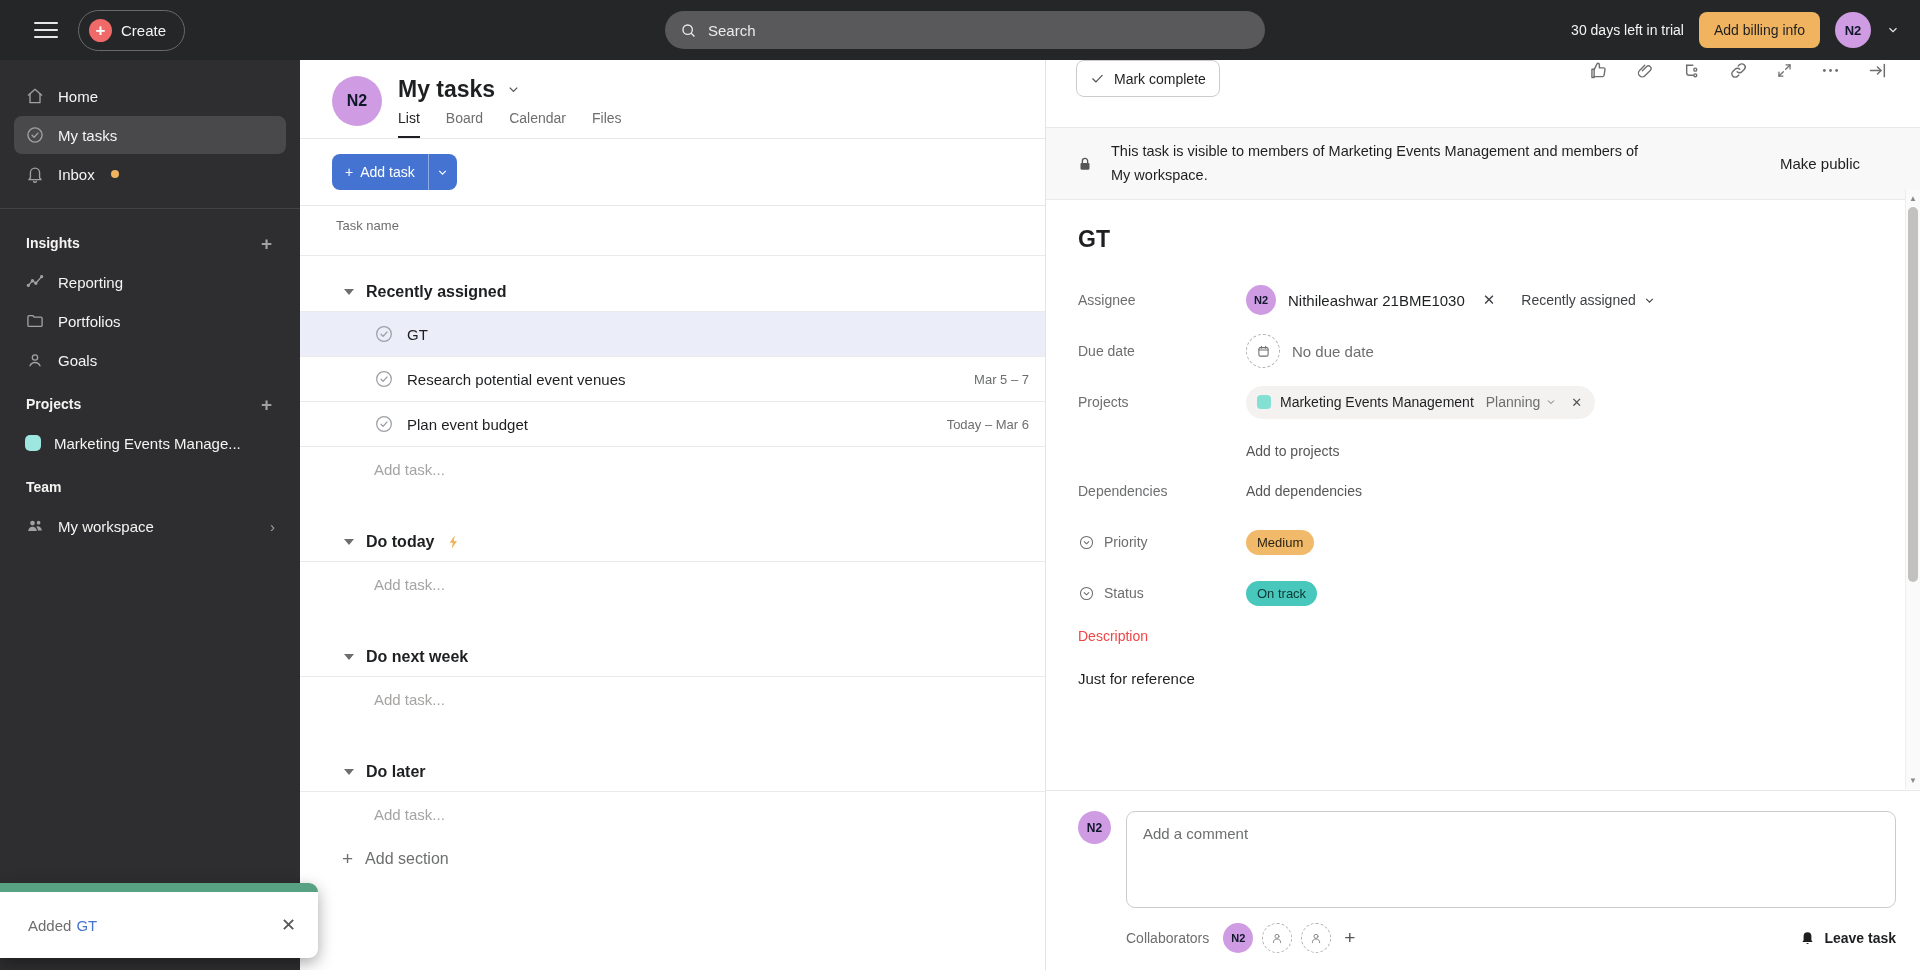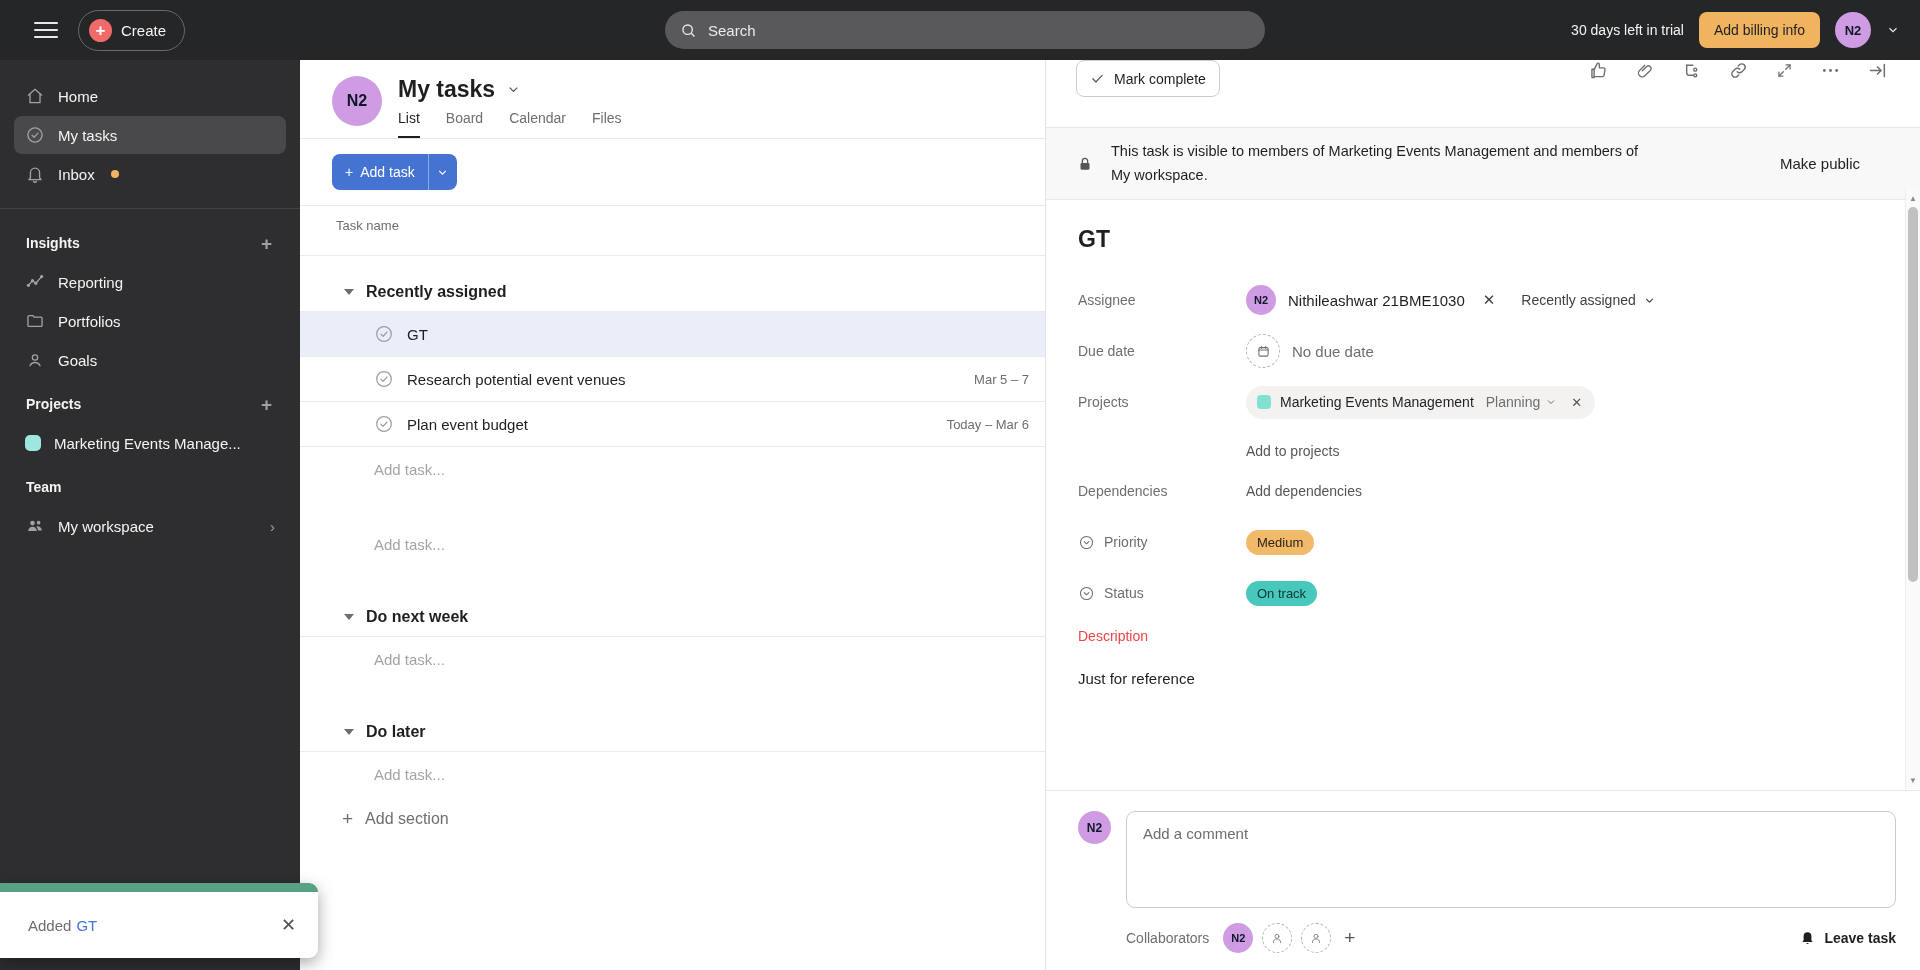--- a/index.html
+++ b/index.html
@@ -323,20 +323,29 @@
                 <path d="M8.4 12.3l2.5 2.5 4.7-5.2"></path>
               </svg>
             </span>
           <span>Plan event budget</span>
           <span class="task-date">Today – Mar 6</span>
         </div>
         <div class="add-row">Add task...</div>
       </div>
 
       <div class="section">
+        <div class="sec-header">
+          <span class="caret-down"></span>
+          <span>Do today</span>
+          <span>
+              <svg viewBox="0 0 24 24" width="16" height="16" fill="#f0b460">
+                <path d="M13.2 2L5.5 13.2h4.6L8.7 22l7.8-11.5h-4.7z"></path>
+              </svg>
+            </span>
+        </div>
         <div class="add-row">Add task...</div>
       </div>
 
       <div class="section">
         <div class="sec-header">
           <span class="caret-down"></span>
           <span>Do next week</span>
         </div>
         <div class="add-row">Add task...</div>
       </div>

